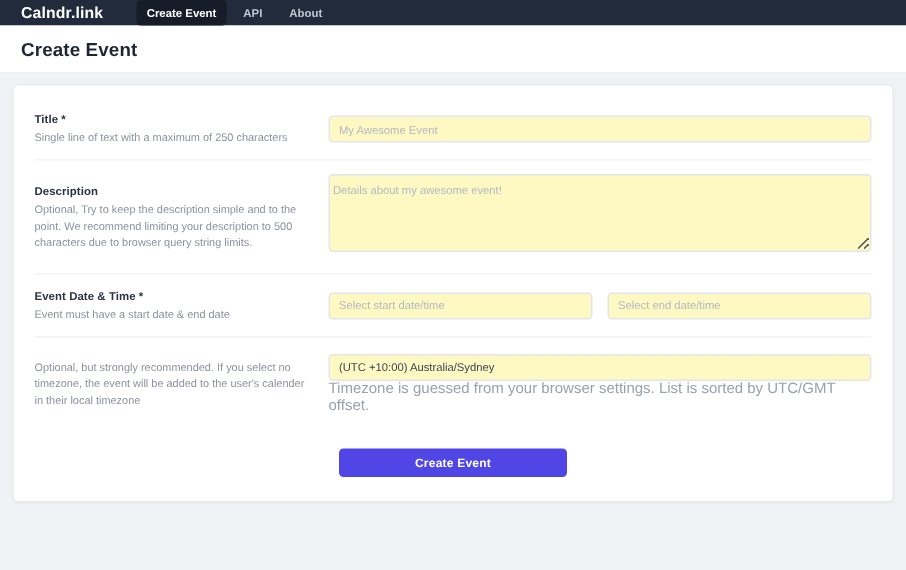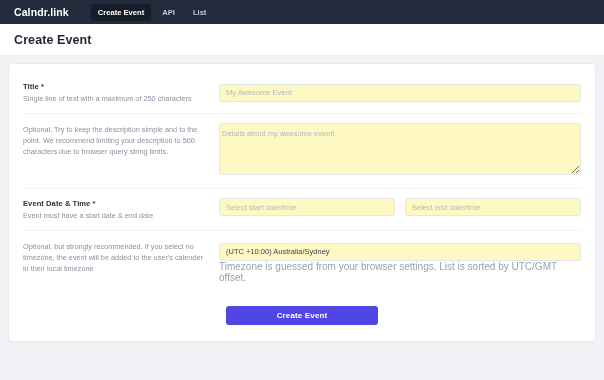--- a/index.html
+++ b/index.html
@@ -6,21 +6,21 @@
   html, body {
     width: 604px; height: 380px;
     background: #f1f2f5;
     font-family: "Liberation Sans", sans-serif;
     -webkit-font-smoothing: antialiased;
     overflow: hidden;
   }
 
   
   .navbar {
-    height: 24px;
+    height: 17px;
     background: #212b3b;
     display: flex;
     align-items: center;
     padding: 0 14px;
   }
   .brand {
     color: #ffffff;
     font-size: 10.5px;
     font-weight: bold;
     letter-spacing: .1px;
@@ -59,21 +59,21 @@
   .card {
     background: #ffffff;
     border: 1px solid #e8eaee;
     border-radius: 4px;
     padding: 12px 14px 16px 14px;
     box-shadow: 0 1px 1px rgba(16,24,40,.03);
   }
 
   .form-row {
     display: flex;
-    align-items: flex-start;
+    align-items: center;
     padding: 5px 0 9px 0;
   }
   .form-row + .form-row { border-top: 1px solid #f3f4f6; padding-top: 9px; }
 
   .label-col { width: 196px; flex: none; padding-right: 12px; padding-top: 1px; }
   .field-col { flex: 1 1 auto; min-width: 0; }
 
   .f-label {
     font-size: 7.6px;
     font-weight: bold;
@@ -133,21 +133,21 @@
   }
 </style>
 </head>
 <body>
 
 <div class="navbar">
   <div class="brand">Calndr.link</div>
   <div class="nav-links">
     <div class="nav-link active">Create Event</div>
     <div class="nav-link">API</div>
-    <div class="nav-link">List</div>
+    <div class="nav-link">About</div>
   </div>
 </div>
 
 <div class="page-header">
   <div class="page-title">Create Event</div>
 </div>
 
 <div class="page-body">
   <div class="card">
 
@@ -156,20 +156,21 @@
         <div class="f-label">Title *</div>
         <div class="f-help">Single line of text with a maximum of 250 characters</div>
       </div>
       <div class="field-col">
         <input class="inp" type="text" placeholder="My Awesome Event" style="">
       </div>
     </div>
 
     <div class="form-row">
       <div class="label-col">
+        <div class="f-label">Description</div>
         <div class="f-help">Optional, Try to keep the description simple and to the point. We recommend limiting your description to 500 characters due to browser query string limits.</div>
       </div>
       <div class="field-col">
         <textarea class="inp" placeholder="Details about my awesome event!" style=""></textarea>
       </div>
     </div>
 
 
     <div class="form-row">
       <div class="label-col">

